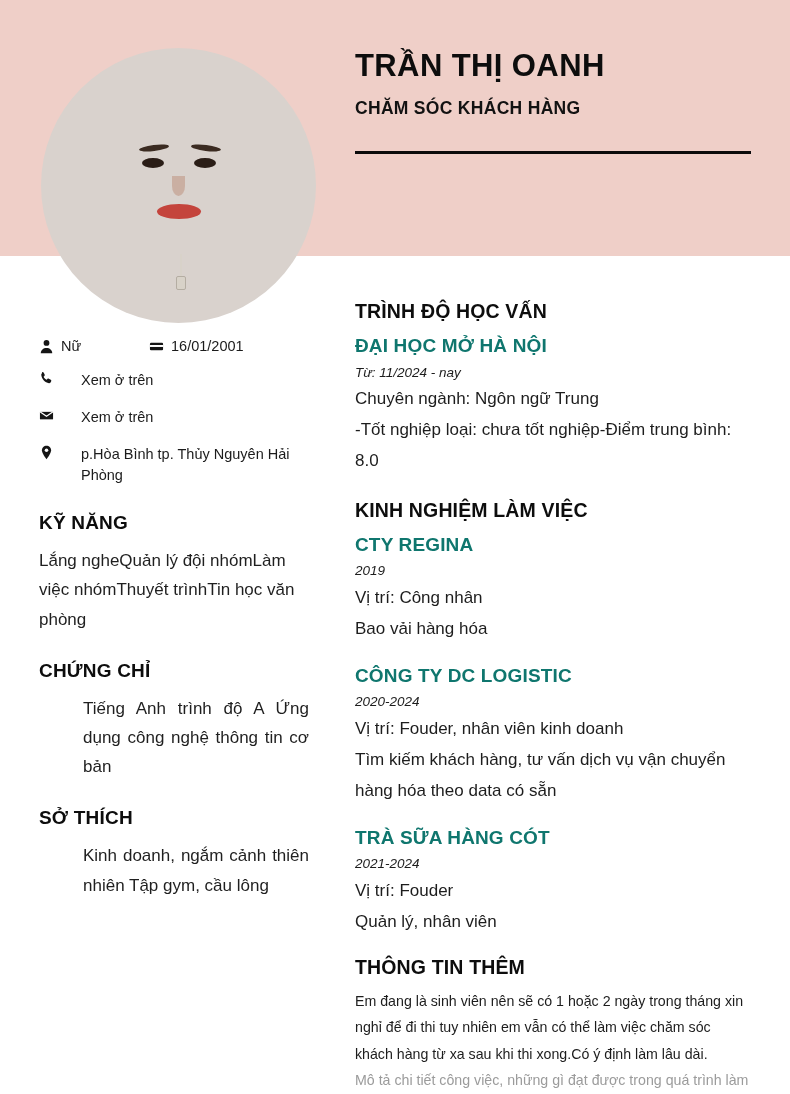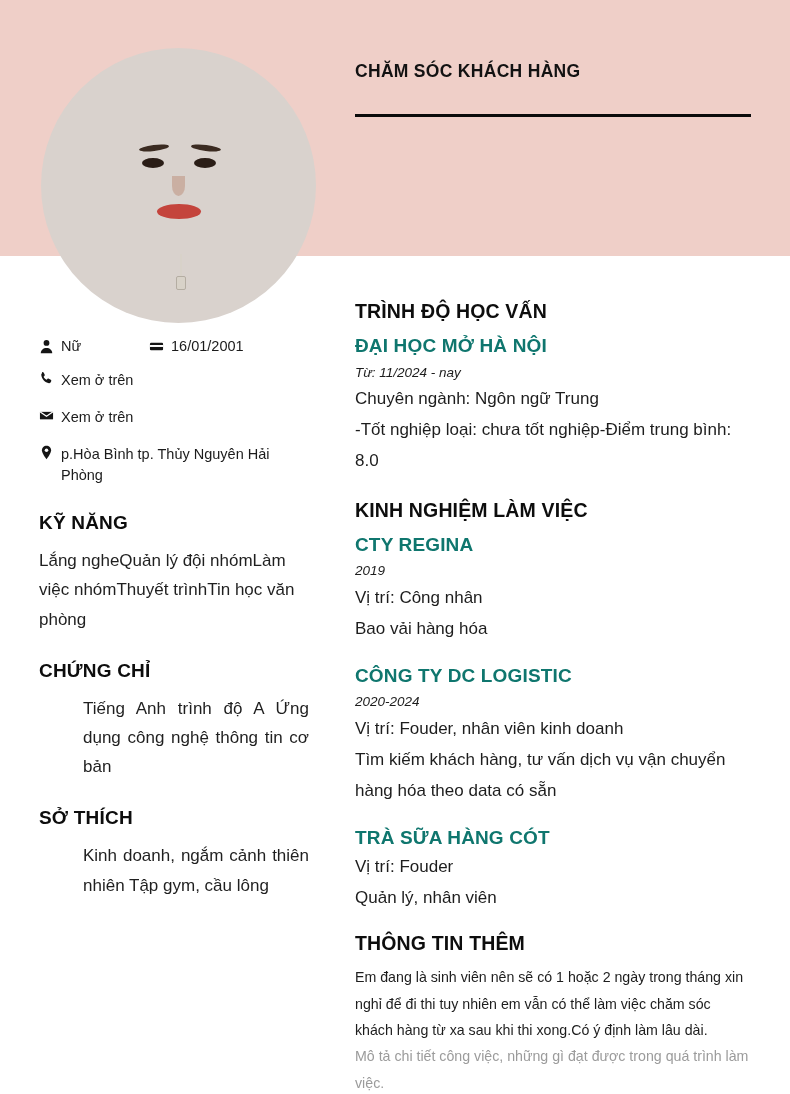--- a/index.html
+++ b/index.html
@@ -135,21 +135,21 @@
     color:#1b1b1b;
     line-height:1.45;
   }
   .crow .ico {
     flex:0 0 22px;
     display:flex;
     align-items:flex-start;
     justify-content:flex-start;
     padding-top:1px;
   }
-  .crow .txt { flex:1; }
+  .crow .txt { flex:1;margin-left:20px; }
   .crow-split { display:flex; align-items:flex-start; margin-bottom:16px; }
   .crow-split .half {
     display:flex; align-items:flex-start;
     font-size:14.5px; color:#1b1b1b;
   }
   .crow-split .half.first { width:110px; }
   .crow-split .half .ico { flex:0 0 22px; padding-top:1px; }
 
   svg.g { display:block; }
 
@@ -236,20 +236,21 @@
       <div class="eye-l"></div>
       <div class="eye-r"></div>
       <div class="nose"></div>
       <div class="lips"></div>
       <div class="chain"></div>
       <div class="necklace"></div>
     </div>
   </div>
 
   <div class="hdr">
+    <div class="hdr-name">TRẦN THỊ OANH</div>
     <div class="hdr-role">CHĂM SÓC KHÁCH HÀNG</div>
     <div class="hdr-rule"></div>
   </div>
 
   <div class="col-left">
 
     <div class="contact">
 
       <div class="crow-split">
         <div class="half first">
@@ -344,20 +345,21 @@
 
       <div class="entry">
         <div class="e-org">CÔNG TY DC LOGISTIC</div>
         <div class="e-date">2020-2024</div>
         <div class="e-line">Vị trí: Fouder, nhân viên kinh doanh</div>
         <div class="e-line">Tìm kiếm khách hàng, tư vấn dịch vụ vận chuyển hàng hóa theo data có sẵn</div>
       </div>
 
       <div class="entry">
         <div class="e-org">TRÀ SỮA HÀNG CÓT</div>
+        <div class="e-date">2021-2024</div>
         <div class="e-line">Vị trí: Fouder</div>
         <div class="e-line">Quản lý, nhân viên</div>
       </div>
     </div>
 
     <div class="rsec" style="margin-top:10px;">
       <div class="rh">THÔNG TIN THÊM</div>
       <div class="note">Em đang là sinh viên nên sẽ có 1 hoặc 2 ngày trong tháng xin nghỉ để đi thi tuy nhiên em vẫn có thể làm việc chăm sóc khách hàng từ xa sau khi thi xong.Có ý định làm lâu dài.</div>
       <div class="note muted"> Mô tả chi tiết công việc, những gì đạt được trong quá trình làm việc.</div>
     </div>

